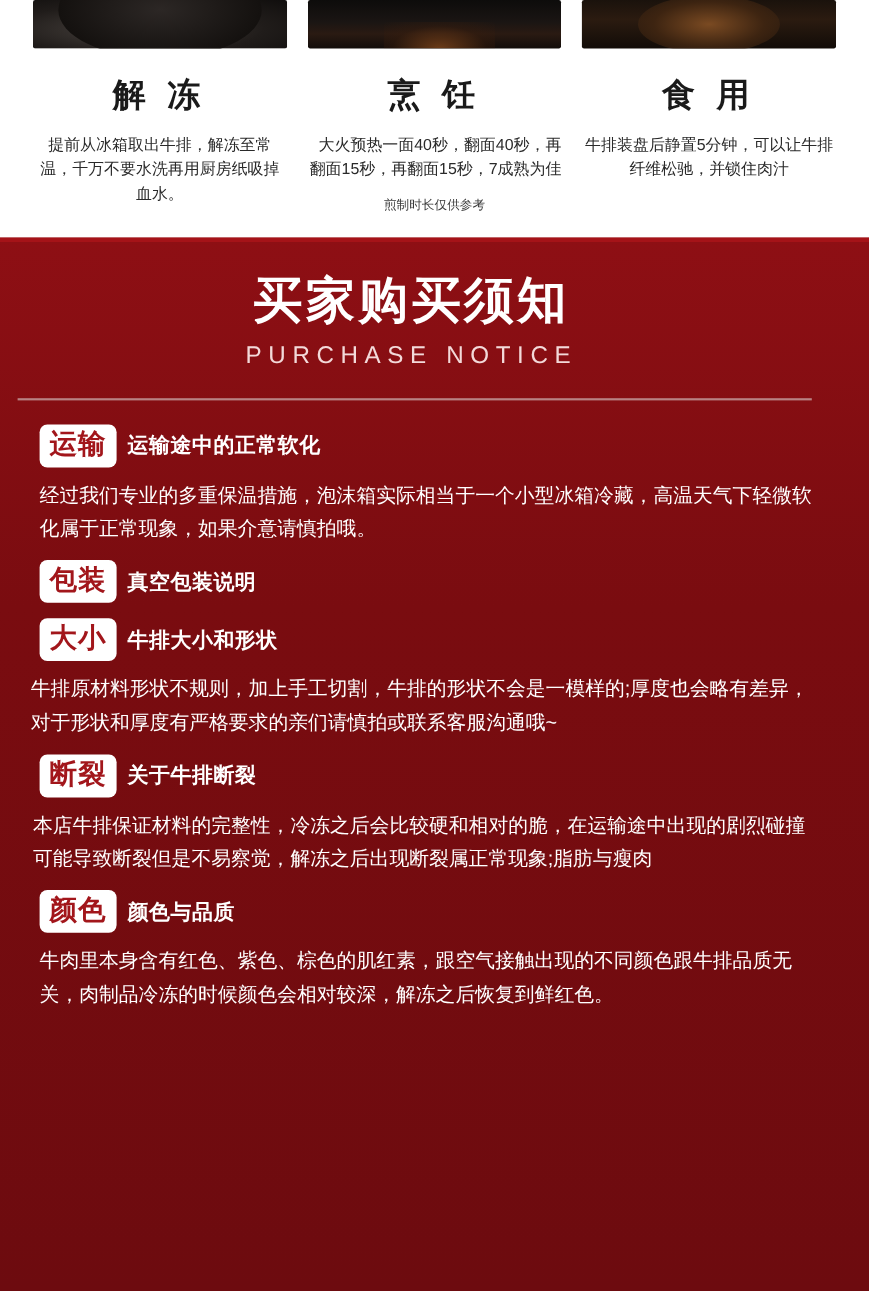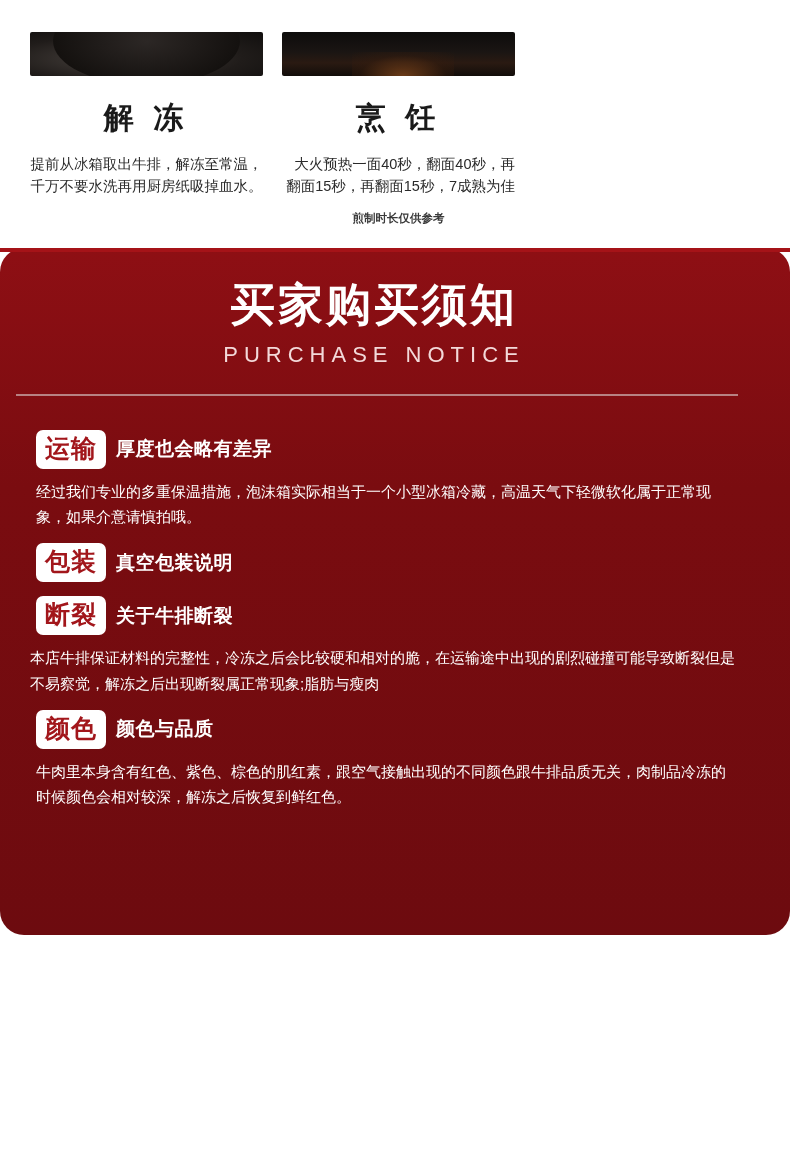--- a/index.html
+++ b/index.html
@@ -17,21 +17,20 @@
 
   
   .steps-section {
     background: #ffffff;
     padding: 0 0 22px 0;
   }
   .steps-row {
     display: flex;
     gap: 19px;
     padding: 0 30px;
-    margin-top: 32px;
   }
   .step-col {
     width: 233px;
   }
   .step-photo {
     height: 44px;
     width: 100%;
     border-radius: 2px;
     overflow: hidden;
     position: relative;
@@ -92,32 +91,30 @@
     color: #2a2a2a;
     font-size: 14.5px;
     line-height: 1.55;
     text-align: center;
   }
   .step-note {
     color: #3a3a3a;
     font-size: 11.5px;
     margin-top: 13px;
     text-align: center;
-    font-weight: bold;
   }
   .col-center .step-body { text-align: right; }
 
   
   .notice-section {
     background: linear-gradient(180deg, #8e0f14 0%, #7a0c10 35%, #6d0b0f 100%);
     position: relative;
     padding: 30px 0 0 0;
-    height: 687px;
+    height: 958px;
     box-sizing: border-box;
-    border-radius: 24px;
   }
   .notice-section::before {
     content: "";
     position: absolute;
     top: 0; left: 0; right: 0;
     height: 4px;
     background: #a51318;
   }
   .notice-head {
     text-align: center;
@@ -152,21 +149,20 @@
     margin: 26px auto 0 auto;
     margin-left: 16px;
     opacity: 0.75;
   }
 
   .items {
     padding: 22px 0 0 0;
   }
   .item {
     margin-bottom: 14px;
-    margin-top: 12px;
   }
   .item-head {
     display: flex;
     align-items: center;
     gap: 10px;
     padding-left: 36px;
   }
   .tag {
     background: #ffffff;
     color: #a2161b;
@@ -180,21 +176,21 @@
     white-space: nowrap;
   }
   .item-head-title {
     color: #ffffff;
     font-size: 19px;
     font-weight: bold;
     letter-spacing: 0.5px;
   }
   .item-text {
     color: #ffffff;
-    font-size: 15px;
+    font-size: 18px;
     line-height: 1.68;
     padding: 10px 50px 0 44px;
   }
   .t-shift-b { padding-left: 36px; }
   .t-shift-c { padding-left: 28px; }
   .t-shift-d { padding-left: 34px; }
   .t-shift-e { padding-left: 30px; }
 </style>
 </head>
 <body>
@@ -208,51 +204,63 @@
       <div class="step-body">提前从冰箱取出牛排，解冻至常温，千万不要水洗再用厨房纸吸掉血水。</div>
     </div>
 
     <div class="step-col col-center">
       <div class="step-photo photo-2"></div>
       <div class="step-title">烹 饪</div>
       <div class="step-body">大火预热一面40秒，翻面40秒，再翻面15秒，再翻面15秒，7成熟为佳</div>
       <div class="step-note">煎制时长仅供参考</div>
     </div>
 
+    <div class="step-col">
+      <div class="step-photo photo-3"></div>
+      <div class="step-title">食 用</div>
+      <div class="step-body">牛排装盘后静置5分钟，可以让牛排纤维松驰，并锁住肉汁</div>
+    </div>
 
   </div>
 </section>
 
 <section class="notice-section">
 
   <div class="notice-head">
     <div class="notice-head-inner">
       <div class="notice-title-cn">买家购买须知</div>
       <div class="notice-title-en">PURCHASE NOTICE</div>
     </div>
   </div>
   <div class="notice-divider"></div>
 
   <div class="items">
 
     <div class="item">
       <div class="item-head">
         <span class="tag">运输</span>
-        <span class="item-head-title">厚度也会略有差异</span>
+        <span class="item-head-title">运输途中的正常软化</span>
       </div>
       <div class="item-text t-shift-b">经过我们专业的多重保温措施，泡沫箱实际相当于一个小型冰箱冷藏，高温天气下轻微软化属于正常现象，如果介意请慎拍哦。</div>
     </div>
 
     <div class="item">
       <div class="item-head">
         <span class="tag">包装</span>
         <span class="item-head-title">真空包装说明</span>
       </div>
     </div>
 
+    <div class="item">
+      <div class="item-head">
+        <span class="tag">大小</span>
+        <span class="item-head-title">牛排大小和形状</span>
+      </div>
+      <div class="item-text t-shift-c">牛排原材料形状不规则，加上手工切割，牛排的形状不会是一模样的;厚度也会略有差异，对于形状和厚度有严格要求的亲们请慎拍或联系客服沟通哦~</div>
+    </div>
 
     <div class="item">
       <div class="item-head">
         <span class="tag">断裂</span>
         <span class="item-head-title">关于牛排断裂</span>
       </div>
       <div class="item-text t-shift-e">本店牛排保证材料的完整性，冷冻之后会比较硬和相对的脆，在运输途中出现的剧烈碰撞可能导致断裂但是不易察觉，解冻之后出现断裂属正常现象;脂肪与瘦肉</div>
     </div>
 
     <div class="item">

